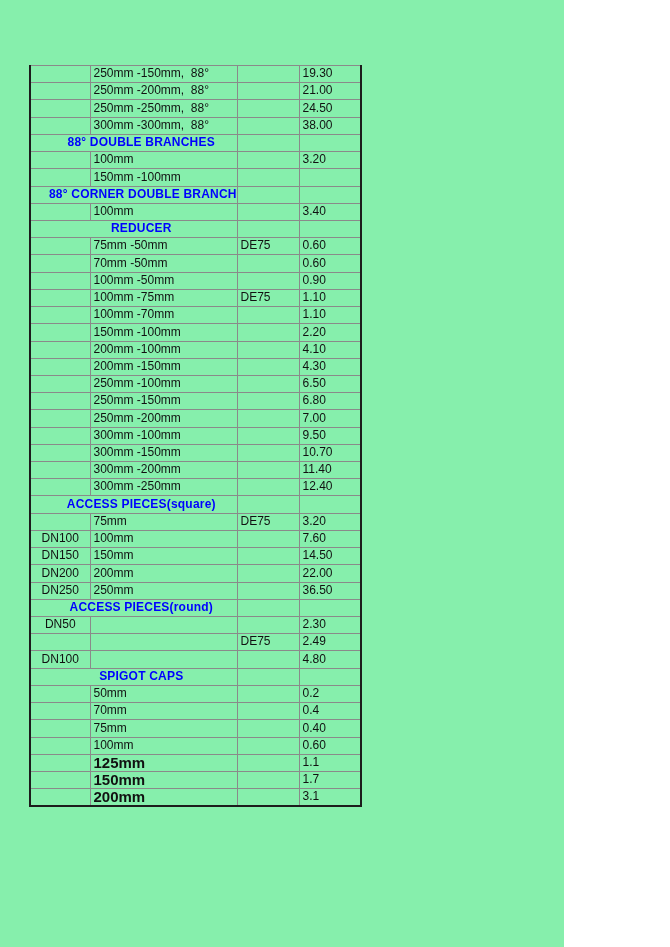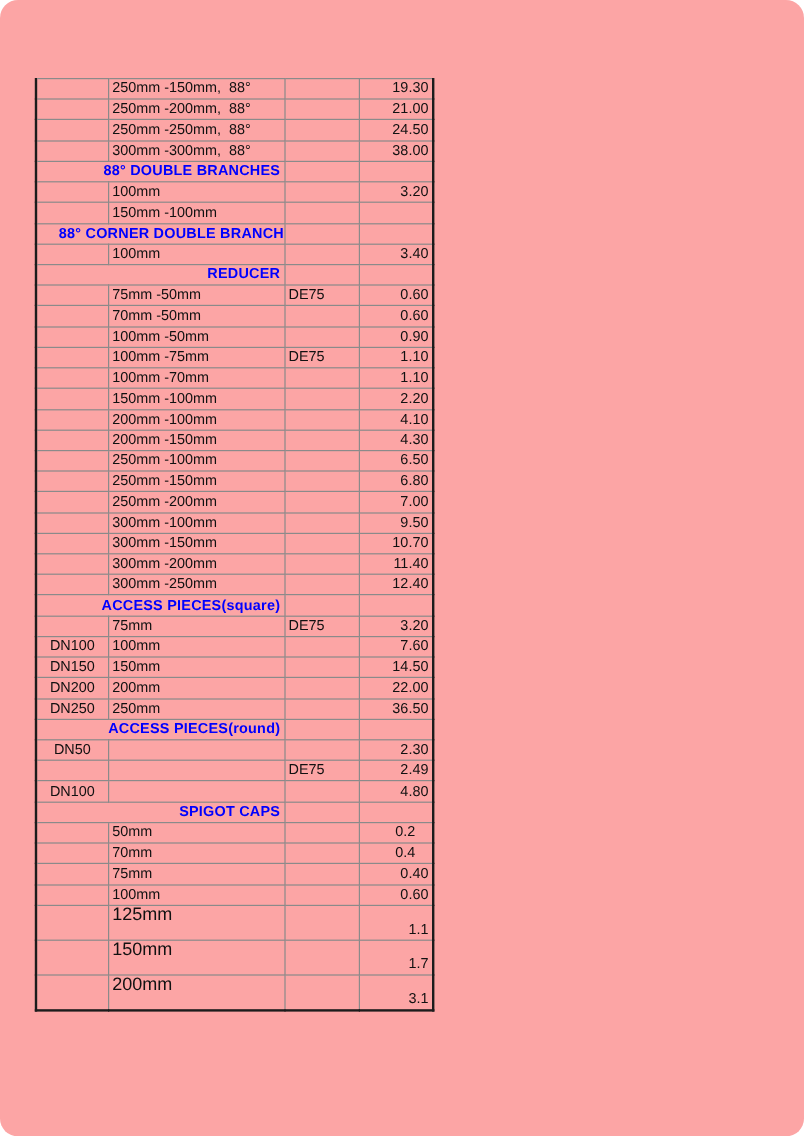--- a/index.html
+++ b/index.html
@@ -2,26 +2,25 @@
 <html><head>
 <meta charset="utf-8">
 <style>
   html, body {
     margin: 0;
     padding: 0;
     background: #ffffff;
   }
   .page {
     position: relative;
-    width: 670px;
+    width: 564px;
     height: 947px;
-    background: #fca5a5;
+    background: #86efac;
     font-family: "Liberation Sans", sans-serif;
     overflow: hidden;
-    border-radius: 15px;
   }
   table.price-table {
     position: absolute;
     left: 29px;
     top: 65px;
     width: 331px;
     table-layout: fixed;
     border-collapse: collapse;
     border: 2px solid #1c1c1c;
     border-top: 1px solid #8a8a8a;
@@ -33,28 +32,28 @@
     vertical-align: bottom;
     padding: 0 3px 2px 3px;
     font-size: 12px;
     line-height: 13px;
     color: #111111;
     white-space: pre;
     overflow: hidden;
   }
   td.c-dn   { text-align: center; }
   td.c-size { text-align: left; padding-left: 4px; }
-  td.c-size.large { font-size: 15px; line-height: 15px; padding-bottom: 13px; }
+  td.c-size.large { font-size: 15px; line-height: 15px; padding-bottom: 1px; font-weight: bold; }
   td.c-note { font-size: 16px; line-height: 15px; padding-left: 2px; padding-bottom: 1px; }
-  td.c-price { text-align: right; padding-right: 16px; }
+  td.c-price { text-align: left; padding-right: 16px; }
   td.c-price.flush { padding-right: 14px; }
   tr.section-row td.section-label {
     color: #0000ff;
     font-weight: bold;
-    text-align: right;
+    text-align: center;
     padding-left: 18px;
     letter-spacing: 0.2px;
   }
 </style>
 </head>
 <body>
 
 <div class="page">
   <table class="price-table">
     <colgroup>

